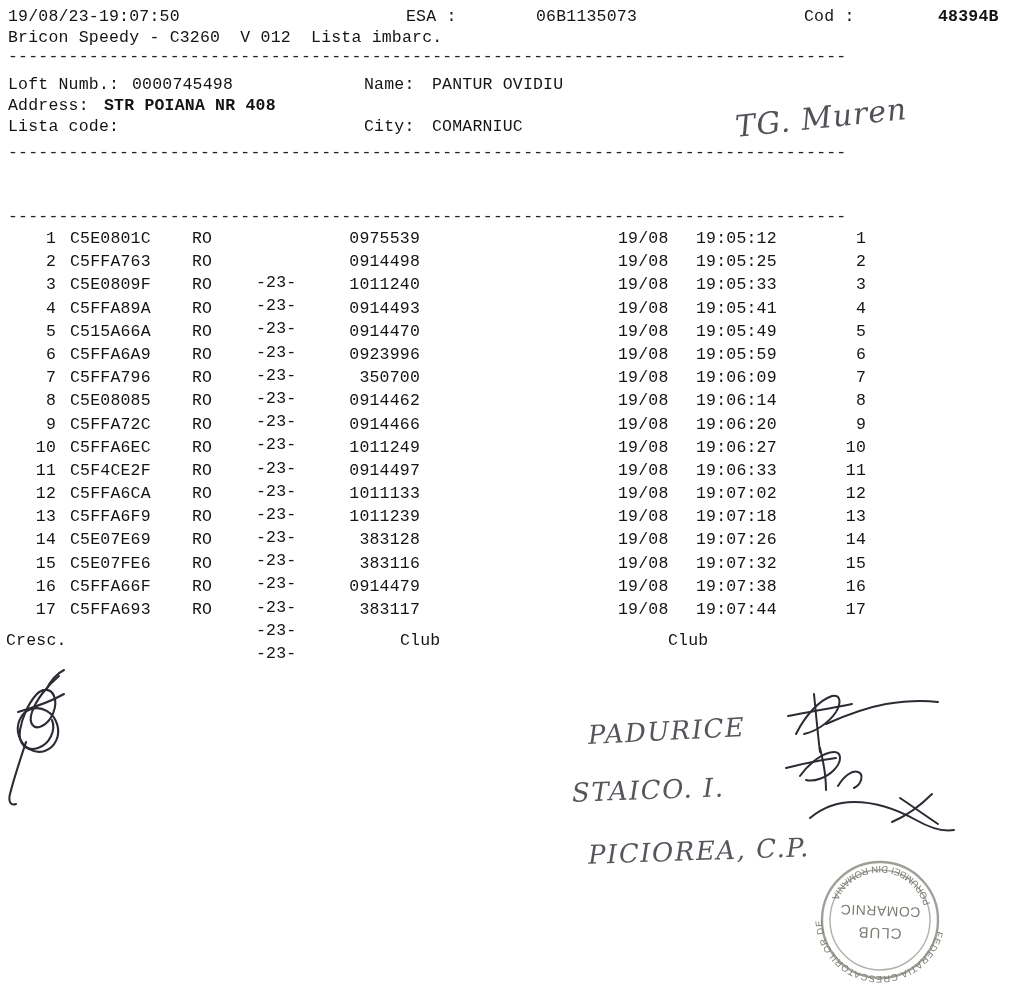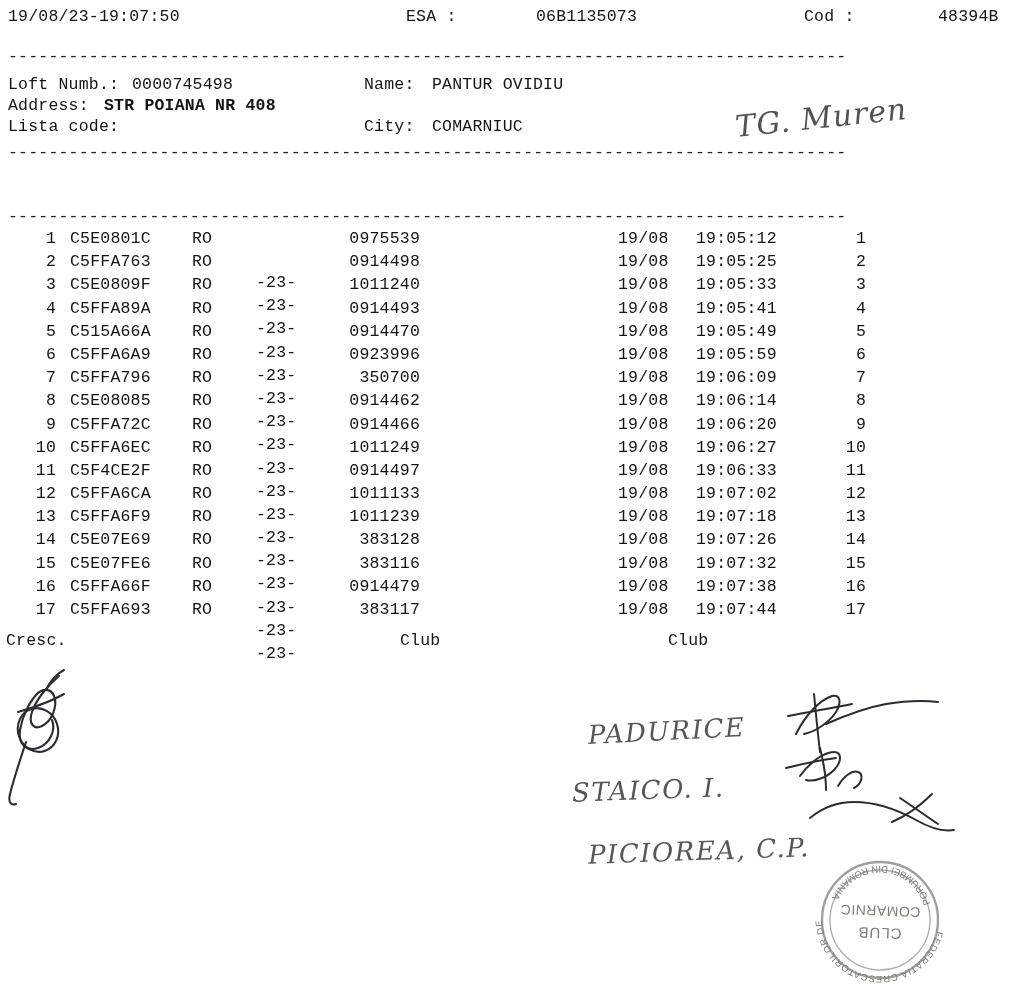--- a/index.html
+++ b/index.html
@@ -128,21 +128,24 @@
 <body>
 
 <div class="sheet">
 
   <div id="header-block">
     <div class="hdr-line mono">
       <span class="hdr-seg" style="left:0px;">19/08/23-19:07:50</span>
       <span class="hdr-seg" style="left:380px;margin-left:18px;">ESA :</span>
       <span class="hdr-seg" style="left:528px;">06B1135073</span>
       <span class="hdr-seg" style="left:796px;">Cod :</span>
-      <span class="hdr-seg" style="left:930px;">48394B</span>
+      <span class="hdr-seg" style="left:930px;font-weight:bold;">48394B</span>
+    </div>
+    <div class="hdr-line mono">
+      <span class="hdr-seg" style="left:0px;">Bricon Speedy - C3260  V 012  Lista imbarc.</span>
     </div>
   </div>
 
   <div class="rule mono" style="top:52px;">-----------------------------------------------------------------------------------</div>
 
   <div id="loft-block">
     <div class="hdr-line mono">
       <span class="hdr-seg" style="left:0px;">Loft Numb.:</span>
       <span class="hdr-seg" style="left:124px;">0000745498</span>
       <span class="hdr-seg" style="left:356px;">Name:</span>

